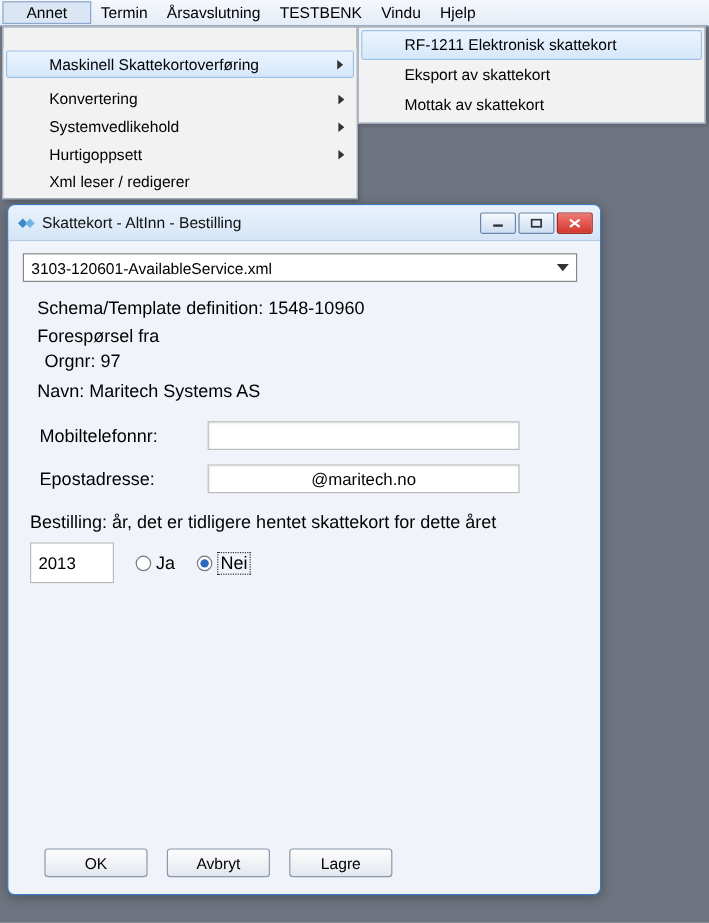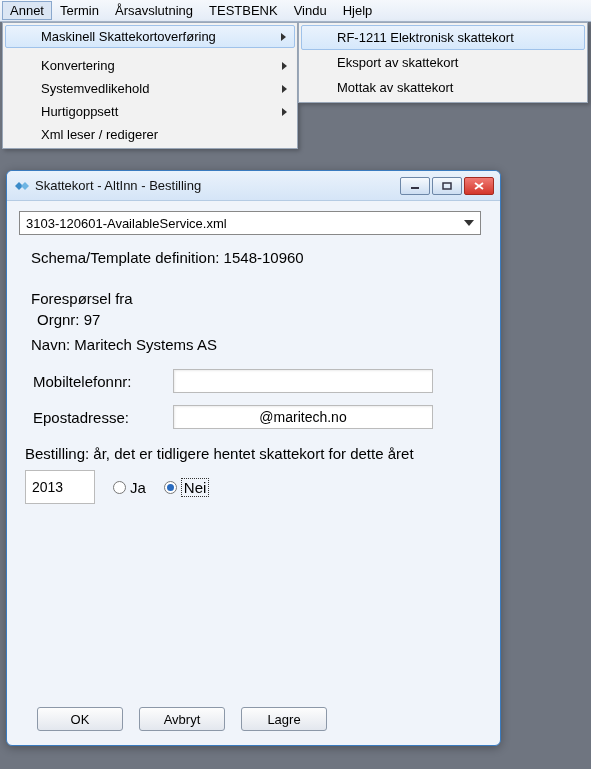--- a/index.html
+++ b/index.html
@@ -21,35 +21,36 @@
   padding-left: 2px;
 }
 .menubar-item {
   padding: 16px 8px;
   cursor: default;
   color: #000;
 }
 .menubar-item.open {
   background: #dbe6f4;
   border: 1px solid #8aa8cd;
-  padding: 1px 7px;
+  padding: 1px 19px;
 }
 .dropdown {
   position: absolute;
   top: 22px;
   left: 2px;
   width: 296px;
   background: #f2f2f2;
   border: 1px solid #9aa7b8;
   box-shadow: 2px 2px 4px rgba(0,0,0,0.25);
   z-index: 10;
 }
 .dropdown-inner {
   padding: 2px;
   background: #f2f2f2;
+  margin-top: 17px;
 }
 .dd-item {
   padding: 4px 24px 4px 36px;
   position: relative;
   cursor: default;
   color: #000;
 }
 .dd-item.highlighted {
   background: linear-gradient(#eaf3fd,#d6e8fb);
   border: 1px solid #9fc2ea;
@@ -156,21 +157,21 @@
   right: 6px;
   top: 50%;
   transform: translateY(-50%);
   width: 0; height: 0;
   border-left: 5px solid transparent;
   border-right: 5px solid transparent;
   border-top: 6px solid #333;
 }
 .schema-line {
   font-size: 15px;
-  margin: 6px 6px 24px 12px;
+  margin: 6px 6px 6px 12px;
 }
 .group {
   margin: 6px 6px 16px 6px;
 }
 .group-title {
   font-size: 15px;
   margin-bottom: 4px;
   margin-left: 6px;
 }
 .field-row {

